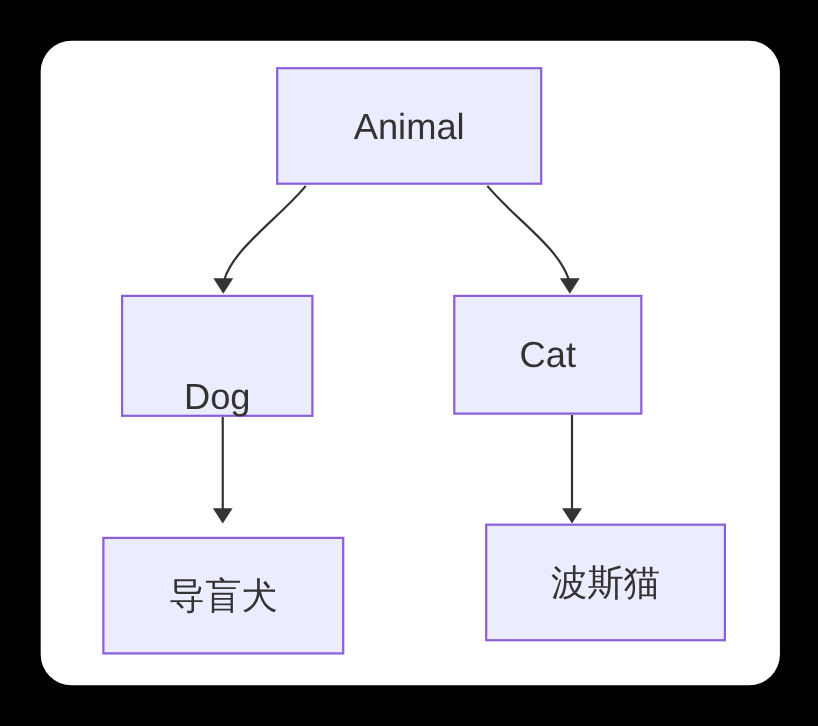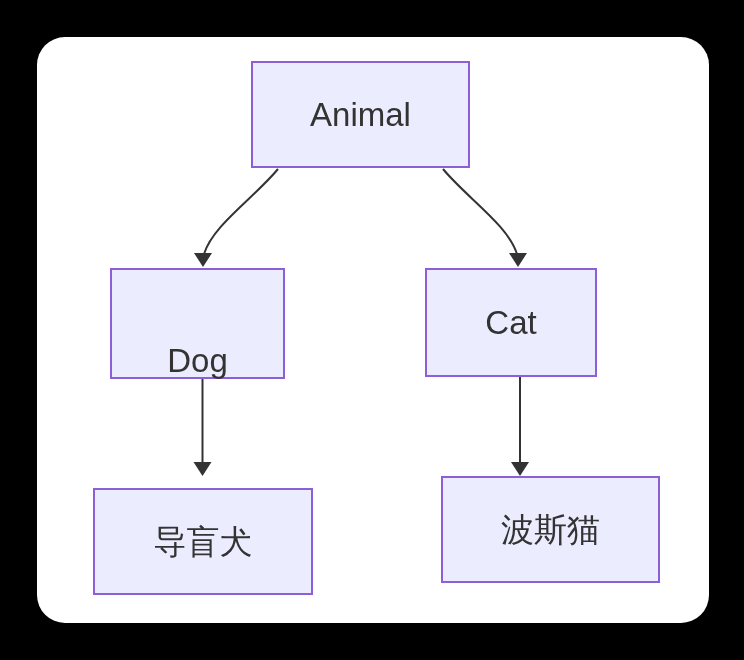--- a/index.html
+++ b/index.html
@@ -38,23 +38,23 @@
     justify-content: center;
     z-index: 2;
   }
   .node-label {
     color: #333333;
     font-size: 33px;
     line-height: 1;
     white-space: nowrap;
     user-select: none;
   }
-  .node-animal      { left: 214px; top: 24px;  width: 219px; height: 107px; }
+  .node-animal      { left: 214px; top: 24px;  width: 242px; height: 107px; }
   .node-dog         { left: 73px;  top: 231px; width: 175px; height: 111px; align-items: flex-end; }
-  .node-cat         { left: 388px; top: 231px; width: 172px; height: 109px; }
+  .node-cat         { left: 375px; top: 231px; width: 172px; height: 109px; }
   .node-guide-dog   { left: 56px;  top: 439px; width: 220px; height: 107px; margin-top: 12px; }
   .node-persian-cat { left: 374px; top: 439px; width: 219px; height: 107px; margin-left: 30px; }
   .edge-path {
     fill: none;
     stroke: #333333;
     stroke-width: 2px;
   }
   .arrow-head {
     fill: #333333;
     stroke: none;

